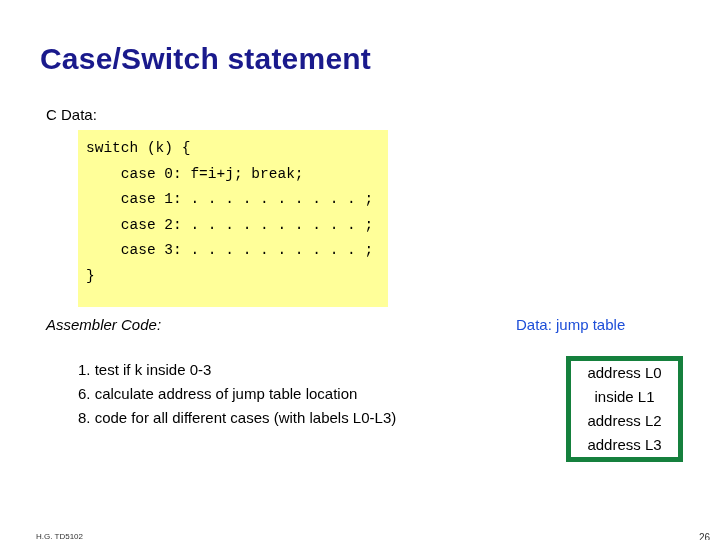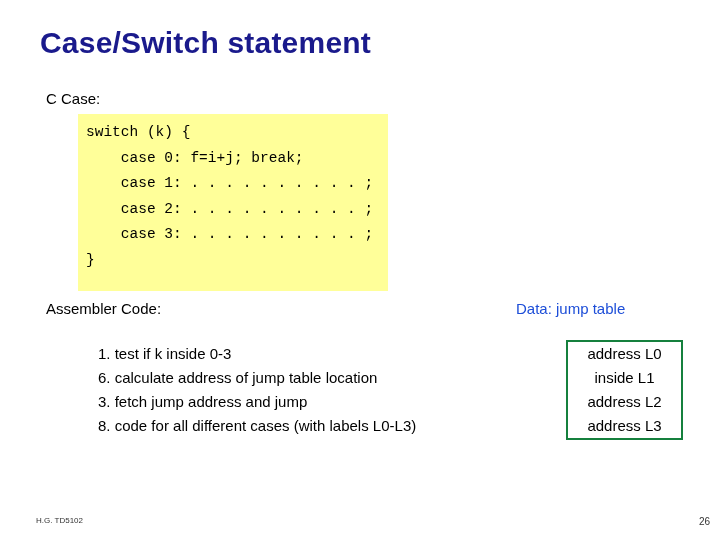--- a/index.html
+++ b/index.html
@@ -10,21 +10,21 @@
     width: 720px;
     height: 540px;
     background: #ffffff;
     font-family: "Liberation Sans", sans-serif;
     position: relative;
     overflow: hidden;
   }
 
   .slide {
     position: absolute;
-    left: 0; top: 0;
+    left: 0; top: 16px;
     width: 720px;
     height: 420px;
   }
 
   .title {
     position: absolute;
     left: 40px;
     top: 26px;
     font-size: 30px;
     font-weight: bold;
@@ -59,49 +59,49 @@
     color: #000000;
     white-space: pre;
   }
 
   .assembler-label {
     position: absolute;
     left: 46px;
     top: 300px;
     font-size: 15px;
     color: #000000;
+    font-style: italic;
   }
 
   .data-label {
     position: absolute;
     left: 516px;
     top: 300px;
     font-size: 15px;
     color: #1d4ed8;
   }
 
   .steps {
     position: absolute;
     left: 78px;
     top: 342px;
     font-size: 15px;
     color: #000000;
     line-height: 24px;
   }
   .steps div {
     white-space: pre;
-    margin-left: 20px;
   }
 
   .jump-table {
     position: absolute;
     left: 566px;
     top: 340px;
     width: 117px;
-    border: 2px solid #15803d;
+    border: 5px solid #15803d;
     box-sizing: border-box;
   }
   .jump-table .row {
     height: 24px;
     line-height: 24px;
     text-align: center;
     font-size: 15px;
     color: #000000;
   }
 
@@ -121,37 +121,36 @@
     color: #333333;
   }
 </style>
 </head>
 <body>
 
 <div class="slide">
 
   <div class="title">Case/Switch statement</div>
 
-  <div class="c-code-label">C Case:</div>
+  <div class="c-code-label">C Data:</div>
 
   <div class="code-box"></div>
   <div class="code-text">switch (k) {
     case 0: f=i+j; break;
     case 1: . . . . . . . . . . ;
     case 2: . . . . . . . . . . ;
     case 3: . . . . . . . . . . ;
 }</div>
 
   <div class="assembler-label">Assembler Code:</div>
   <div class="data-label">Data: jump table</div>
 
   <div class="steps">
     <div>1. test if k inside 0-3</div>
     <div>6. calculate address of jump table location</div>
-    <div>3. fetch jump address and jump</div>
     <div>8. code for all different cases (with labels L0-L3)</div>
   </div>
 
   <div class="jump-table">
     <div class="row">address L0</div>
     <div class="row">inside L1</div>
     <div class="row">address L2</div>
     <div class="row">address L3</div>
   </div>
 

